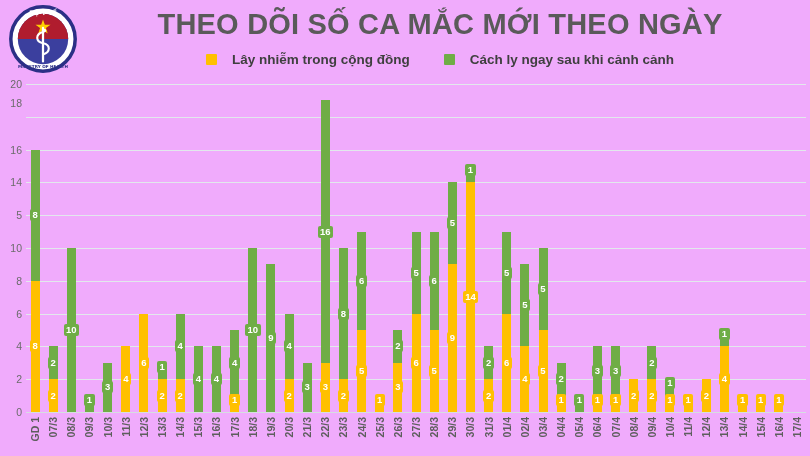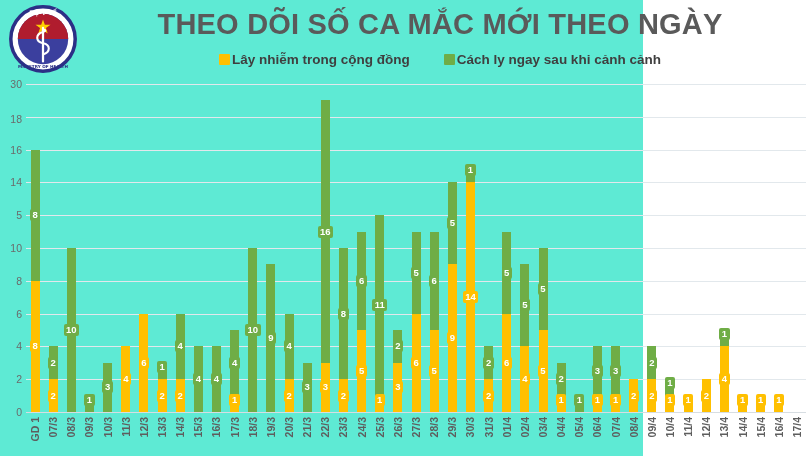--- a/index.html
+++ b/index.html
@@ -3,42 +3,42 @@
 <meta charset="utf-8">
 <title>THEO DÕI SỐ CA MẮC MỚI THEO NGÀY</title>
 <style>
   html,body{margin:0;padding:0;}
   body{
     width:810px;height:456px;overflow:hidden;
     background:#ffffff;
     font-family:"Liberation Sans","DejaVu Sans",sans-serif;
     -webkit-font-smoothing:antialiased;
   }
-  #root{position:relative;width:643px;height:456px;background:#5eead4;}
+  #root{position:relative;width:810px;height:456px;background:#f0abfc;}
 
   
   .header{position:absolute;left:0;top:0;width:810px;height:82px;}
 
   .logo{position:absolute;left:8px;top:4px;width:70px;height:70px;}
   .logo svg{display:block;width:70px;height:70px;}
 
   .title{
     position:absolute;left:90px;top:8px;width:700px;
     text-align:center;
     font-size:29px;font-weight:bold;letter-spacing:.2px;
     color:#5a5a5a;
     white-space:nowrap;
   }
 
   .legend{
     position:absolute;left:90px;top:52px;width:700px;
     display:flex;justify-content:center;align-items:center;gap:34px;
     white-space:nowrap;
   }
-  .legend-item{display:flex;align-items:center;gap:2px;}
+  .legend-item{display:flex;align-items:center;gap:15px;}
   .legend-swatch{width:11px;height:11px;display:block;border-radius:1px;}
   .legend-label{font-size:13.5px;font-weight:bold;color:#3f3f3f;}
 
   
   .plot{position:absolute;left:0;top:84px;width:810px;height:372px;}
 
   .grid{position:absolute;left:26px;top:0;right:4px;height:328px;}
   .gridline{
     position:absolute;left:0;right:0;height:1px;background:#e2e8ec;
   }
@@ -142,23 +142,23 @@
         <div class="ytick" style="top: 196.8px; left: -26px;">8</div>
         <div class="gridline" style="top: 164px;"></div>
         <div class="ytick" style="top: 164px; left: -26px;">10</div>
         <div class="gridline" style="top: 131.2px;"></div>
         <div class="ytick" style="top: 131.2px; left: -26px;">5</div>
         <div class="gridline" style="top: 98.4px;"></div>
         <div class="ytick" style="top: 98.4px; left: -26px;">14</div>
         <div class="gridline" style="top: 65.6px;"></div>
         <div class="ytick" style="top: 65.6px; left: -26px;">16</div>
         <div class="gridline" style="top: 32.8px;"></div>
-        <div class="ytick" style="top: 35px; left: -26px;">18</div>
+        <div class="ytick" style="top: 19px; left: -26px;">18</div>
         <div class="gridline" style="top: 0px;"></div>
-        <div class="ytick" style="top: 0px; left: -26px;">30</div>
+        <div class="ytick" style="top: 0px; left: -26px;">20</div>
       </div>
     <div class="bars" id="bars">
         <div class="col">
           <div class="seg green" style="height: 131.2px;">
             <span class="vlabel">8</span>
           </div>
           <div class="seg yellow" style="height: 131.2px;">
             <span class="vlabel">8</span>
           </div>
         </div>
@@ -270,23 +270,20 @@
         </div>
         <div class="col">
           <div class="seg green" style="height: 98.4px;">
             <span class="vlabel">6</span>
           </div>
           <div class="seg yellow" style="height: 82px;">
             <span class="vlabel">5</span>
           </div>
         </div>
         <div class="col">
-          <div class="seg green" style="height: 180.4px;">
-            <span class="vlabel">11</span>
-          </div>
           <div class="seg yellow tiny" style="height: 16.4px;">
             <span class="vlabel">1</span>
           </div>
         </div>
         <div class="col">
           <div class="seg green" style="height: 32.8px;">
             <span class="vlabel">2</span>
           </div>
           <div class="seg yellow" style="height: 49.2px;">
             <span class="vlabel">3</span>

